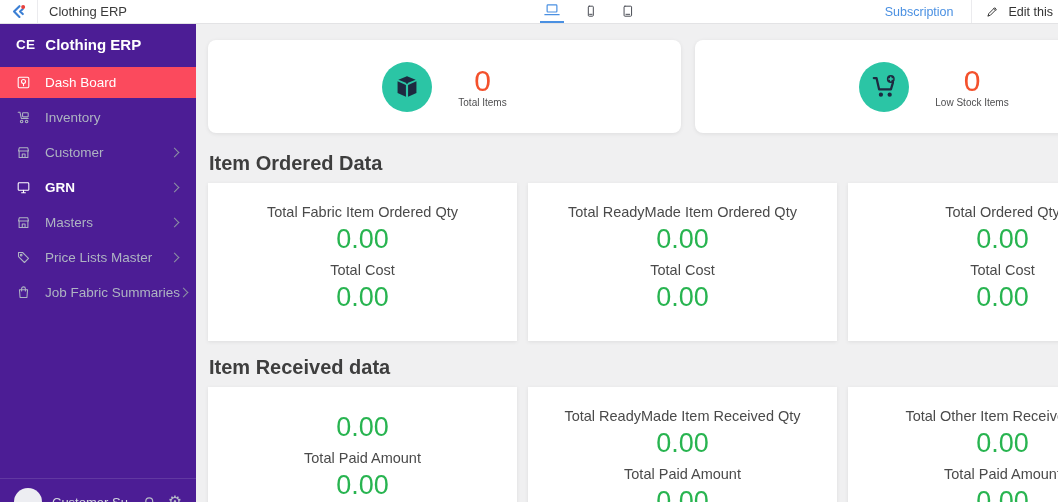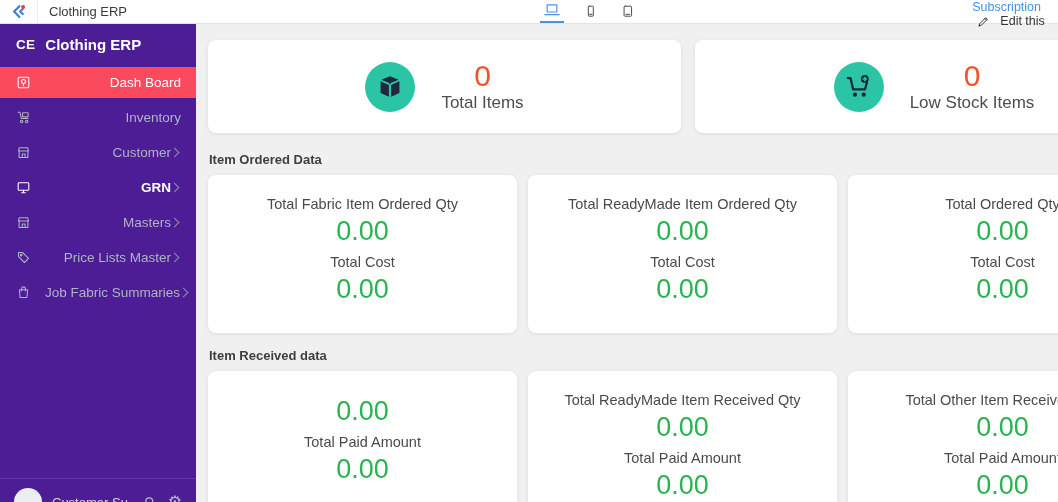--- a/index.html
+++ b/index.html
@@ -11,33 +11,33 @@
   
   .topbar{position:absolute;top:0;left:0;right:0;height:23px;background:#fff;
     border-bottom:1px solid #e3e3e5;display:flex;align-items:center;z-index:20;}
   .logo-box{width:37px;height:100%;border-right:1px solid #ebebee;display:flex;
     align-items:center;justify-content:center;flex:none;}
   .app-title{font-size:13px;color:#3a3a3a;padding-left:11px;}
   .device-group{position:absolute;left:540px;top:0;height:100%;display:flex;align-items:center;}
   .device{height:100%;display:flex;align-items:center;padding:0 3px;margin-right:16px;
     box-sizing:border-box;color:#4a4d55;cursor:pointer;}
   .device.active{border-bottom:2px solid #4a90e2;color:#4a90e2;}
-  .topbar-right{position:absolute;right:0;top:0;height:100%;display:flex;align-items:center;flex-direction:column;}
+  .topbar-right{position:absolute;right:0;top:0;height:100%;display:flex;align-items:center;}
   .subscription{color:#4a90e2;font-size:12.5px;padding:0 17px;cursor:pointer;}
   .tb-divider{width:1px;height:100%;background:#ebebee;}
   .edit-btn{display:flex;align-items:center;gap:10px;padding:0 5px 0 14px;font-size:12.5px;
     color:#333;cursor:pointer;white-space:nowrap;}
   
   .sidebar{position:absolute;top:23px;left:0;bottom:0;width:196px;background:#4c1d95;
     color:#aeb4c2;overflow:hidden;z-index:10;}
   .brand{display:flex;align-items:center;gap:10px;padding:13px 16px 12px;color:#fff;font-weight:bold;}
   .brand-initials{font-size:13.5px;letter-spacing:.3px;}
   .brand-name{font-size:15px;}
   .nav-item{height:35px;display:flex;align-items:center;padding:0 15px 0 16px;
-    font-size:13.5px;color:#aeb4c2;cursor:pointer;box-sizing:border-box;text-align:right;}
+    font-size:13.5px;color:#aeb4c2;cursor:pointer;box-sizing:border-box;}
   .nav-item.active{background:#fb4a5d;color:#fff;height:31px;margin:2px 0;}
   .nav-item.bold{color:#fff;font-weight:bold;}
   .nav-icon{width:16px;margin-right:13px;display:flex;align-items:center;flex:none;}
   .nav-label{flex:1;white-space:nowrap;}
   .chevron{width:6px;height:6px;border-top:1.6px solid #8d93a3;border-right:1.6px solid #8d93a3;
     transform:rotate(45deg);flex:none;margin-right:3px;}
   .sidebar-footer{position:absolute;left:0;right:0;bottom:-14px;border-top:1px solid rgba(255,255,255,.12);
     padding:9px 14px 0;display:flex;align-items:center;gap:10px;}
   .avatar{width:28px;height:28px;border-radius:50%;background:#edeef2;flex:none;}
   .user-name{font-size:13px;color:#d4d8e0;flex:1;white-space:nowrap;overflow:hidden;}
@@ -46,25 +46,25 @@
   
   .main{position:absolute;left:196px;top:23px;right:0;bottom:0;padding:17px 0 0 12px;overflow:hidden;}
   .summary-row{display:flex;gap:14px;}
   .sum-card{width:473px;height:93px;flex:none;background:#fff;border-radius:8px;
     box-shadow:0 1px 4px rgba(0,0,0,.08);display:flex;align-items:center;justify-content:center;gap:26px;}
   .sum-card.second{width:478px;}
   .sum-icon{width:50px;height:50px;border-radius:50%;background:#2bc5a5;display:flex;
     align-items:center;justify-content:center;flex:none;}
   .sum-text{text-align:center;}
   .sum-value{font-size:30px;color:#f4512c;line-height:1.05;}
-  .sum-label{font-size:17px;color:#4e4e50;margin-top:1px;white-space:nowrap;}
-  .section-heading{font-size:13px;font-weight:600;color:#3e3e3e;margin:19px 0 8px 1px;}
+  .sum-label{font-size:10px;color:#4e4e50;margin-top:1px;white-space:nowrap;}
+  .section-heading{font-size:20px;font-weight:600;color:#3e3e3e;margin:19px 0 8px 1px;}
   .section-heading.second{margin-top:15px;}
   .card-row{display:flex;gap:11px;}
-  .stat-card{width:309px;height:158px;flex:none;background:#fff;border-radius:8px;
+  .stat-card{width:309px;height:158px;flex:none;background:#fff;border-radius:0;
     box-shadow:0 1px 4px rgba(0,0,0,.08);text-align:center;padding-top:21px;box-sizing:border-box;}
   .stat-label{font-size:14.5px;color:#4a4a4a;white-space:nowrap;}
   .stat-value{font-size:27px;color:#28b450;margin:4px 0 7px;line-height:1.15;}
 </style>
 </head>
 <body>
 
 <div class="topbar">
   <div class="logo-box">
     <svg width="18" height="18" viewBox="0 0 20 20" fill="none">

